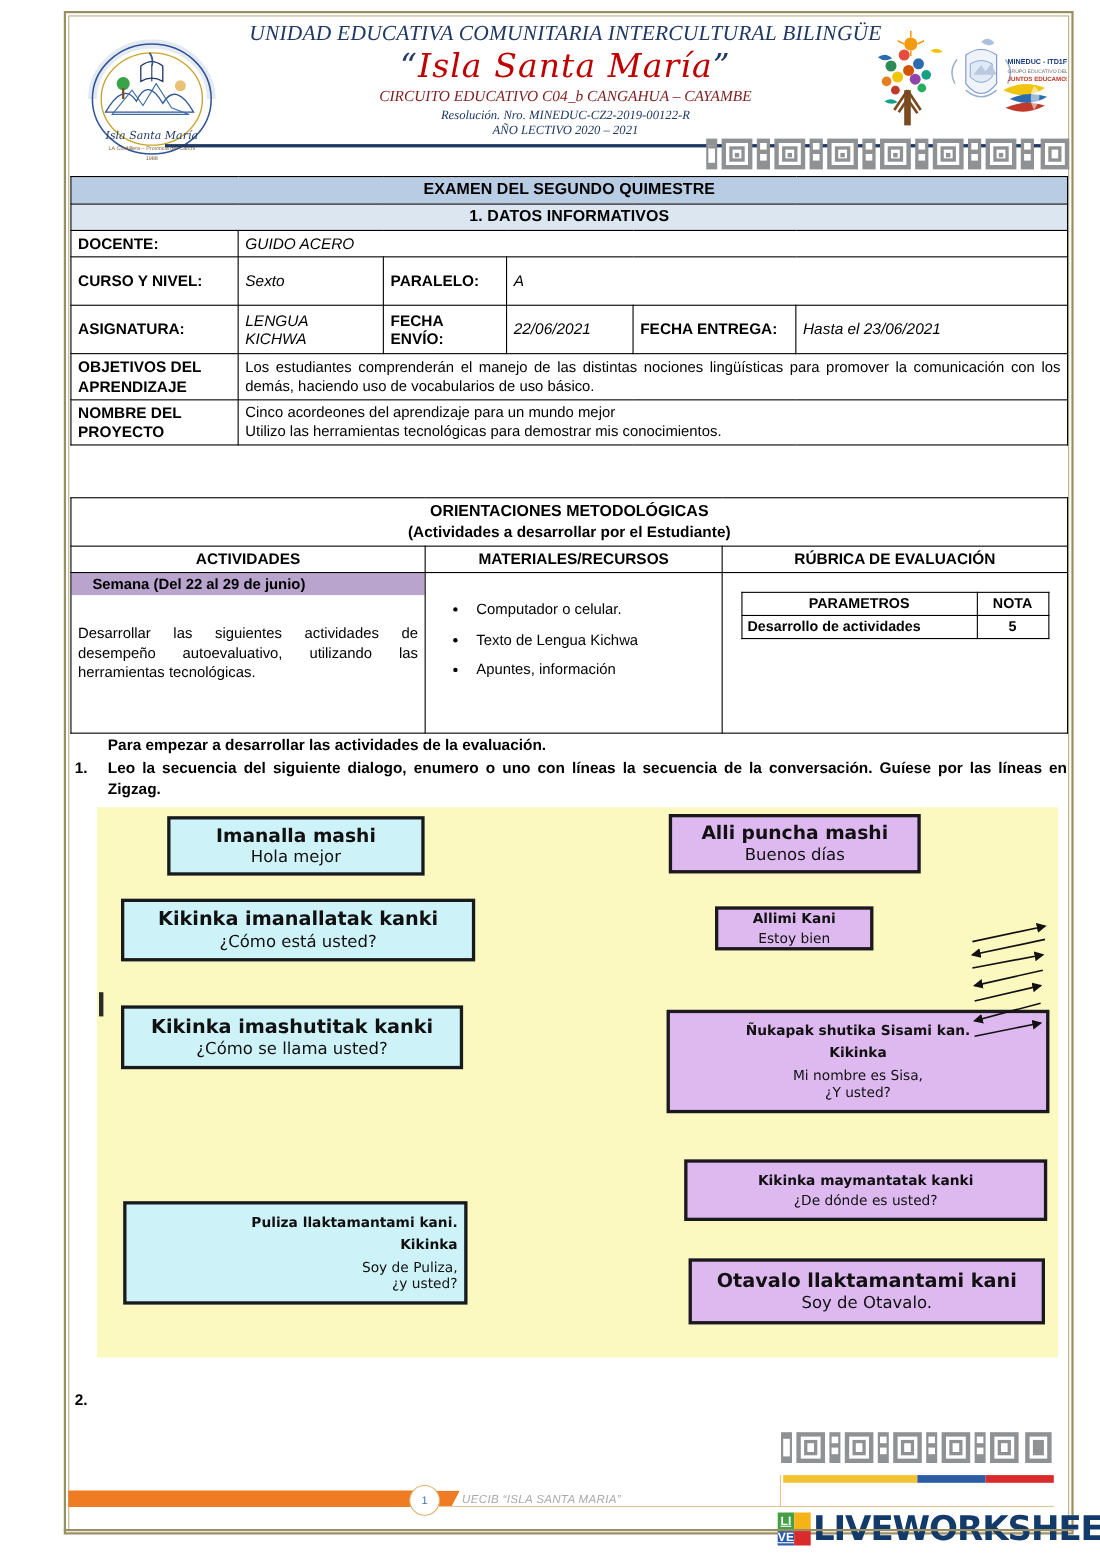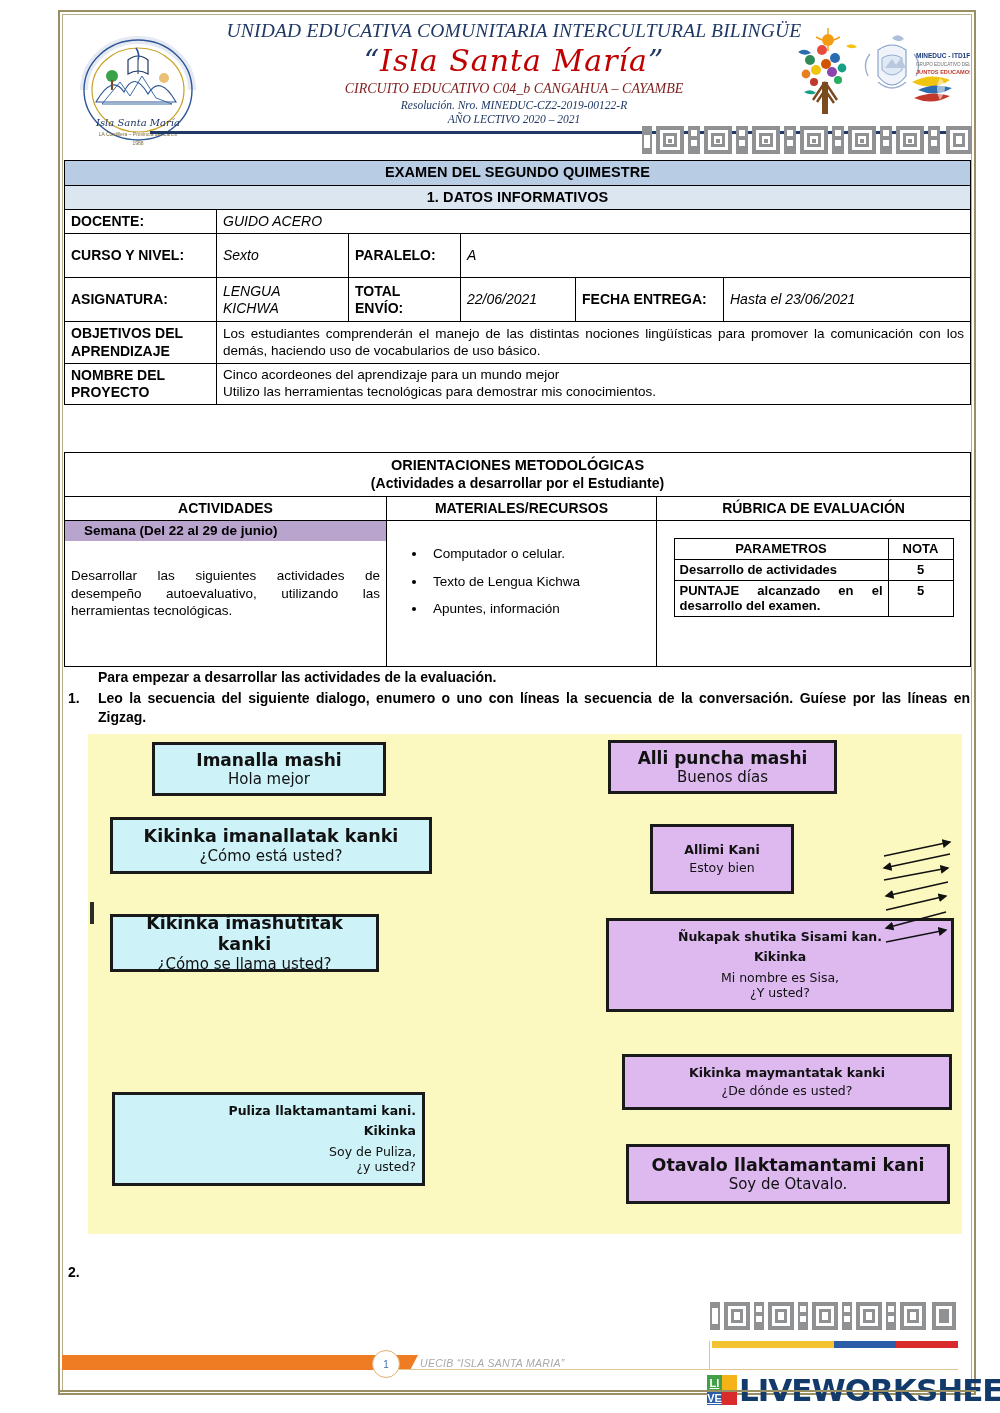--- a/index.html
+++ b/index.html
@@ -399,21 +399,21 @@
         <td class="lbl">PARALELO:</td>
         <td colspan="3" class="ital">A</td>
       </tr>
       <tr style="height:44px">
         <td class="lbl">ASIGNATURA:</td>
         <td class="ital">
           <div>LENGUA</div>
           <div>KICHWA</div>
         </td>
         <td class="lbl">
-          <div>TOTAL</div>
+          <div>FECHA</div>
           <div>ENVÍO:</div>
         </td>
         <td class="ital">22/06/2021</td>
         <td class="lbl">FECHA ENTREGA:</td>
         <td class="ital">Hasta el 23/06/2021</td>
       </tr>
       <tr>
         <td class="lbl">
           <div>OBJETIVOS DEL</div>
           <div>APRENDIZAJE</div>
@@ -467,24 +467,20 @@
           <table class="rubric">
             <tbody>
               <tr>
                 <td class="rub-h">PARAMETROS</td>
                 <td class="rub-h rub-n">NOTA</td>
               </tr>
               <tr>
                 <td class="rub-p">Desarrollo de actividades</td>
                 <td class="rub-n">5</td>
               </tr>
-              <tr>
-                <td class="rub-p">PUNTAJE alcanzado en el desarrollo del examen.</td>
-                <td class="rub-n">5</td>
-              </tr>
             </tbody>
           </table>
         </td>
       </tr>
     </tbody>
   </table>
 
   <div class="instr-wrap">
     <div class="instr-0">Para empezar a desarrollar las actividades de la evaluación.</div>
     <div class="instr-num">
@@ -500,39 +496,39 @@
     <div class="card cyan" style="left:64px;top:8px;width:234px;height:54px;">
       <div class="k" style="font-size:17px">Imanalla mashi</div>
       <div class="s" style="font-size:15px">Hola mejor</div>
     </div>
 
     <div class="card cyan" style="left:22px;top:83px;width:322px;height:57px;">
       <div class="k" style="font-size:17.5px">Kikinka imanallatak kanki</div>
       <div class="s" style="font-size:15px">¿Cómo está usted?</div>
     </div>
 
-    <div class="card cyan" style="left:22px;top:180px;width:269px;height:58px;">
+    <div class="card cyan" style="left:22px;top:180px;width:311px;height:58px;">
       <div class="k" style="font-size:17.5px">Kikinka imashutitak kanki</div>
       <div class="s" style="font-size:15px">¿Cómo se llama usted?</div>
     </div>
 
 
     <div class="card cyan" style="left:24px;top:358px;width:313px;height:94px;text-align:right;">
       <div class="k" style="font-size:12.5px">Puliza llaktamantami kani.</div>
       <div class="k" style="font-size:12.5px;margin-top:5px">Kikinka</div>
       <div class="s" style="font-size:12.5px;margin-top:5px">Soy de Puliza,</div>
       <div class="s" style="font-size:12.5px">¿y usted?</div>
     </div>
 
     <div class="card purple" style="left:520px;top:6px;width:229px;height:54px;">
       <div class="k" style="font-size:17px">Alli puncha mashi</div>
       <div class="s" style="font-size:15px">Buenos días</div>
     </div>
 
-    <div class="card purple" style="left:562px;top:90px;width:144px;height:70px;">
+    <div class="card purple" style="left:562px;top:90px;width:144px;height:40px;">
       <div class="k" style="font-size:12.5px">Allimi Kani</div>
       <div class="s" style="font-size:12.5px;margin-top:3px">Estoy bien</div>
     </div>
 
     <div class="card purple" style="left:518px;top:184px;width:348px;height:94px;">
       <div class="k" style="font-size:12.5px">Ñukapak shutika Sisami kan.</div>
       <div class="k" style="font-size:12.5px;margin-top:5px">Kikinka</div>
       <div class="s" style="font-size:12.5px;margin-top:5px">Mi nombre es Sisa,</div>
       <div class="s" style="font-size:12.5px">¿Y usted?</div>
     </div>

